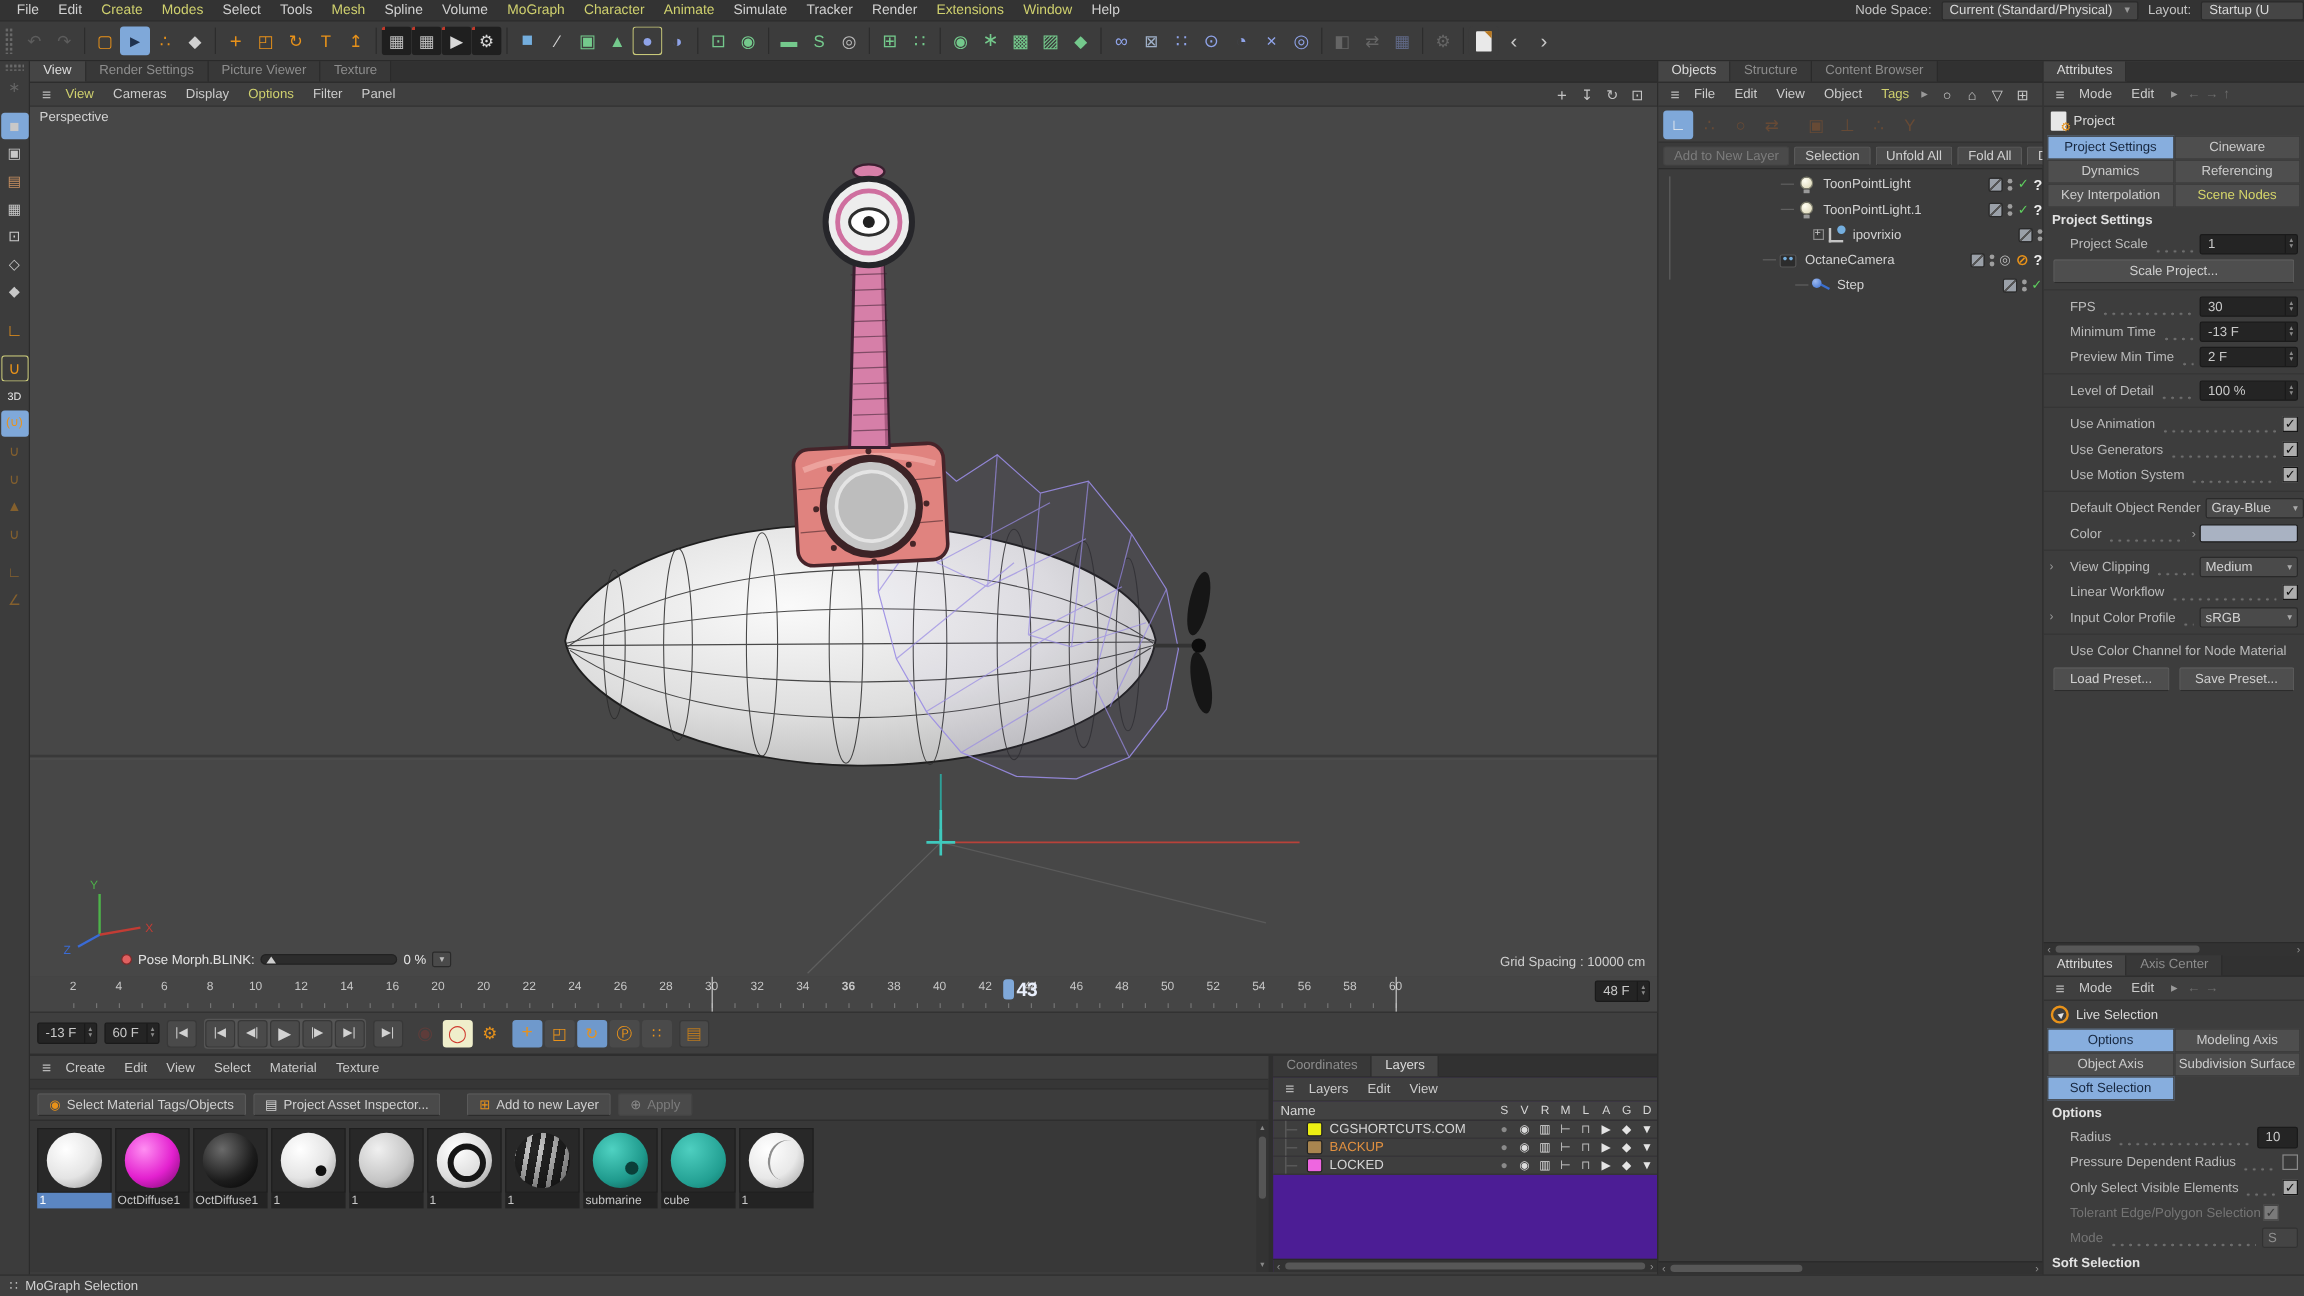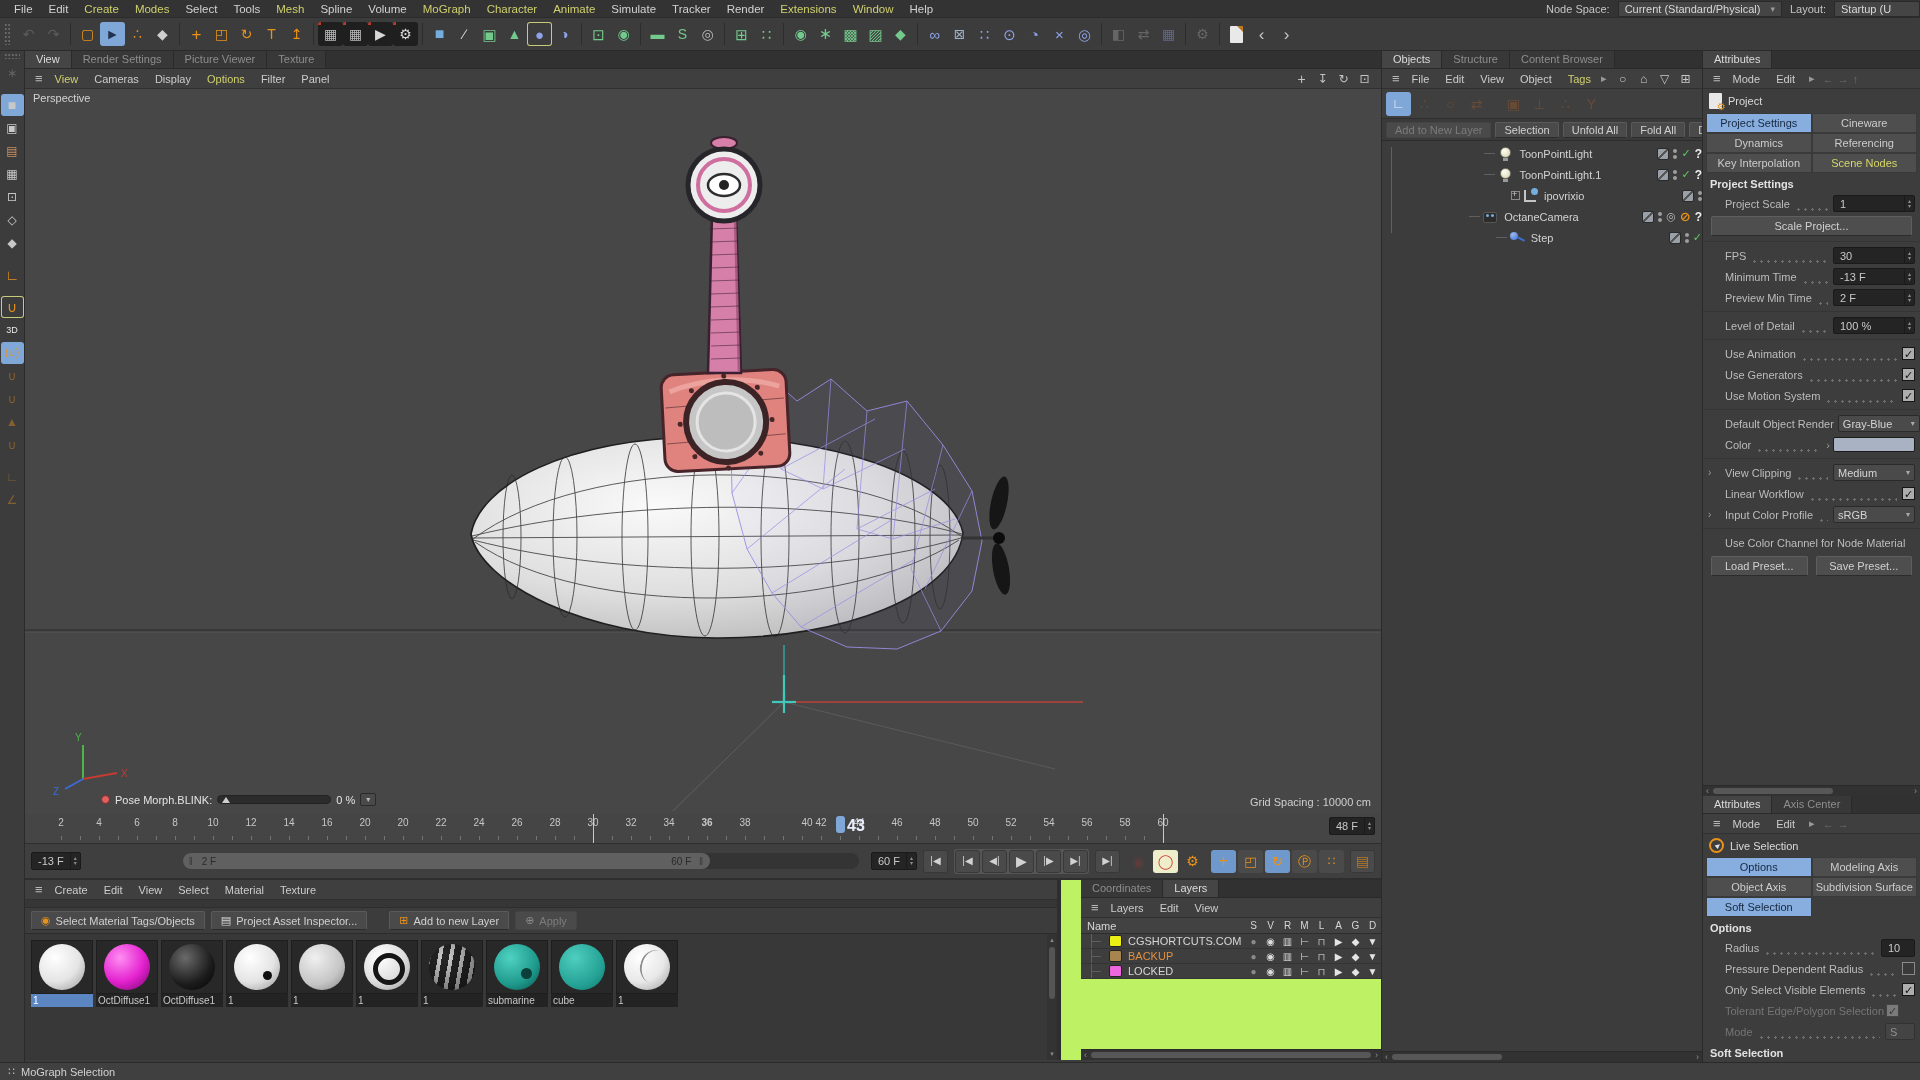--- a/index.html
+++ b/index.html
@@ -106,21 +106,21 @@
   .m-teal-spot .sph { background:radial-gradient(circle at 35% 30%,#4fd2c2,#1f9a8d 60%,#0c5a52 95%); }
   .m-teal-spot .sph:after { content:""; position:absolute; left:58%; top:52%; width:11px; height:11px; border-radius:50%; background:#0b3f39; }
   .m-teal .sph { background:radial-gradient(circle at 35% 30%,#4ecfc0,#23a093 65%,#107a6e 95%); }
   .m-white-curve .sph { background:radial-gradient(circle at 35% 30%,#ffffff,#e8e8e8 55%,#a3a3a3 95%); }
   .m-white-curve .sph:after { content:""; position:absolute; left:16px; top:6px; width:28px; height:34px; border-radius:50%; border-left:2px solid #8f8f8f; transform:rotate(14deg); }
   .mat-label { height:13px; background:#232323; font-size:10px; color:#c8c8c8; padding:0 2px; line-height:13px; overflow:hidden; white-space:nowrap; }
   .mat-label.sel { background:#5b86c2; color:#fff; }
   #mat-vscroll { width:10px; background:#333; margin-left:auto; display:flex; flex-direction:column; align-items:center; color:#888; font-size:7px; padding:2px 0; }
   #mat-vscroll .vthumb { width:6px; flex:0 0 52px; background:#555; border-radius:3px; margin:3px 0; }
   
-  #layers { width:320px; background:#bef264; display:flex; flex-direction:column;padding-left:20px; }
+  #layers { width:320px; background:#4c1d95; display:flex; flex-direction:column; }
   #lay-buttons { height:26px; display:flex; align-items:center; gap:6px; padding:0 6px; background:#3c3c3c; border-bottom:1px solid #2c2c2c; }
   #lay-header { height:16px; display:flex; align-items:center; background:#424242; border-bottom:1px solid #2c2c2c; padding-left:6px; color:#d6d6d6; }
   .lcol { width:17px; text-align:center; flex:0 0 auto; font-size:10px; }
   #lay-header .lname { flex:1; }
   .lrow { height:15px; display:flex; align-items:center; padding-left:6px; background:#3e3e3e; border-bottom:1px solid #343434; }
   .lrow .stub { width:16px; height:100%; border-left:1px solid #5f5f5f; position:relative; margin-left:4px; }
   .lrow .stub:after { content:""; position:absolute; left:0; top:50%; width:9px; border-top:1px solid #5f5f5f; }
   .lsw { width:13px; height:12px; border-radius:2px; border:1px solid #222; margin:0 6px 0 2px; flex:0 0 auto; }
   .lrow .lname { flex:1; color:#d6d6d6; overflow:hidden; white-space:nowrap; }
   .lrow .lcol { color:#cfcfcf; }
@@ -676,21 +676,21 @@
           <span class="tick-num" style="left: 378px;">20</span>
           <span class="tick-num" style="left: 416px;">22</span>
           <span class="tick-num" style="left: 454px;">24</span>
           <span class="tick-num" style="left: 492px;">26</span>
           <span class="tick-num" style="left: 530px;">28</span>
           <span class="tick-num" style="left: 568px;">30</span>
           <span class="tick-num" style="left: 606px;">32</span>
           <span class="tick-num" style="left: 644px;">34</span>
           <span class="tick-num" style="left: 682px; font-weight: bold;">36</span>
           <span class="tick-num" style="left: 720px;">38</span>
-          <span class="tick-num" style="left: 782px;">40</span>
+          <span class="tick-num" style="left: 758px;">40</span>
           <span class="tick-num" style="left: 796px;">42</span>
           <span class="tick-num" style="left: 834px;">44</span>
           <span class="tick-num" style="left: 872px;">46</span>
           <span class="tick-num" style="left: 910px;">48</span>
           <span class="tick-num" style="left: 948px;">50</span>
           <span class="tick-num" style="left: 986px;">52</span>
           <span class="tick-num" style="left: 1024px;">54</span>
           <span class="tick-num" style="left: 1062px;">56</span>
           <span class="tick-num" style="left: 1100px;">58</span>
           <span class="tick-num" style="left: 1138px;">60</span>
@@ -709,28 +709,20 @@
     </div>
 
     <div id="transport">
       <span class="spin">
         <span class="val">-13 F</span>
         <span class="steps">
             <span>▴</span>
             <span>▾</span>
           </span>
       </span>
-      <div id="range-wrap">
-        <div id="range-bar">
-          <span><span class="rgrip">‖</span>
-          <span style="margin-left:5px;">2 F</span></span>
-          <span><span style="margin-right:5px;">60 F</span>
-          <span class="rgrip">‖</span></span>
-        </div>
-      </div>
       <span class="spin">
         <span class="val">60 F</span>
         <span class="steps">
             <span>▴</span>
             <span>▾</span>
           </span>
       </span>
       <span class="tbtn-row" id="tr-pre">
           <span class="ib">
             <span class="gl">|◀</span>

